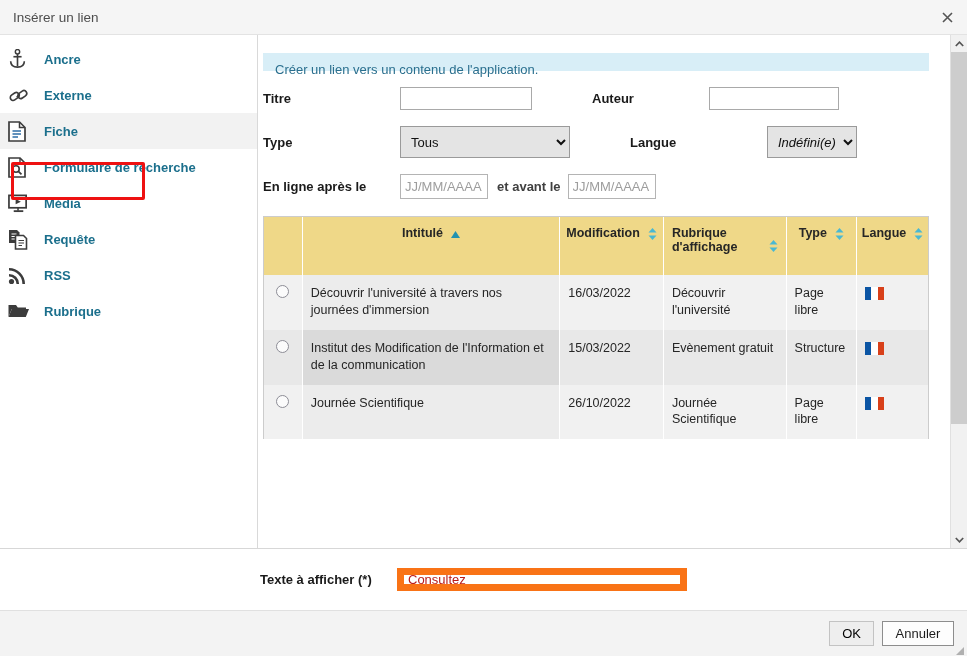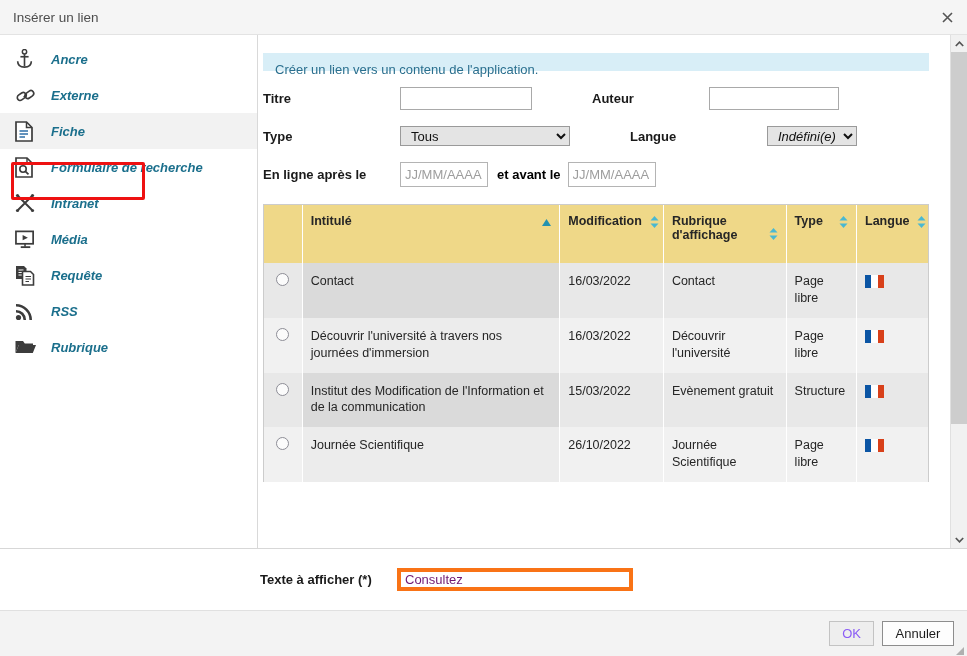--- a/index.html
+++ b/index.html
@@ -57,23 +57,22 @@
     flex: none;
     border-right: 1px solid #d9d9d9;
     background: #ffffff;
     padding-top: 6px;
     position: relative;
   }
   .side-item {
     height: 36px;
     display: flex;
     align-items: center;
-    padding-left: 15px;
+    padding-left: 8px;
     cursor: pointer;
-    font-style: italic;
   }
   .side-item.selected { background: #f2f2f2; }
   .side-ico {
     width: 30px; height: 26px;
     display: flex; align-items: center; justify-content: flex-start;
     color: #3c3c3c;
     flex: none;
   }
   .side-ico svg { display: block; }
   .side-label {
@@ -125,52 +124,52 @@
     flex: none;
   }
   .lbl-w1 { width: 137px; }
   .inp {
     border: 1px solid #a9a9a9;
     height: 23px;
     background: #fff;
     font-family: "Liberation Sans", sans-serif;
     font-size: 13px;
     padding: 0 4px;
-    color: #701a75;
+    color: #b91c1c;
     outline: none;
   }
   .inp-titre { width: 132px; }
   .inp-url   { width: 365px; }
   .gap-auteur { width: 60px; }
   .lbl-auteur { width: 117px; }
   .inp-auteur { width: 130px; }
 
   select.sel {
-    height: 20px;
+    height: 32px;
     border: 1px solid #9a9a9a;
     background: #e4e4e4;
     font-family: "Liberation Sans", sans-serif;
     font-size: 13px;
     color: #111;
     padding-left: 6px;
   }
   .sel-type { width: 170px; }
   .lbl-langue { width: 137px; margin-left: 60px; }
   .sel-langue { width: 90px; font-style: italic; }
 
   .inp-date {
     width: 88px;
     height: 25px;
     border: 1px solid #b4b4b4;
   }
   .inp-date::placeholder { color: #9d9d9d; }
   .mid-label {
     font-weight: bold;
     font-size: 13px;
-    color: #000000;
+    color: #404040;
     margin: 0 7px 0 9px;
     white-space: nowrap;
   }
 
   
   .tbl-wrap {
     margin: 17px 8px 0 3px;
     border: 1px solid #cccccc;
     border-bottom: none;
   }
@@ -189,21 +188,21 @@
     padding: 9px 8px 10px 8px;
     border-right: 1px solid #ffffff;
     height: 58px;
     font-size: 12.5px;
   }
   table.results th.radio-col { border-right: 1px solid #ffffff; }
   table.results th:last-child { border-right: none; }
   .th-inner {
     display: flex;
     align-items: flex-start;
-    justify-content: space-between;
+    justify-content: center;
     gap: 8px;
   }
   .sort-ico { flex: none; color: #2aa0c0; line-height: 1; padding-top: 2px; }
   .sort-ico.asc { color: #1f8fae; }
 
   table.results td {
     padding: 10px 8px 11px 8px;
     vertical-align: top;
     color: #262626;
     border-right: 1px solid #ffffff;
@@ -279,23 +278,23 @@
     border-top: 1px solid #d7d7d7;
   }
   .bottom-label {
     font-weight: bold;
     font-size: 13px;
     color: #1a1a1a;
     width: 137px;
     flex: none;
   }
   .inp-texte {
-    width: 236px;
+    width: 290px;
     height: 23px;
-    border: 4px solid #f97316;
+    border: 7px solid #f97316;
   }
   .footer {
     flex: none;
     height: 46px;
     background: #f3f3f3;
     border-top: 1px solid #e0e0e0;
     display: flex;
     align-items: center;
     justify-content: flex-end;
     padding-right: 13px;
@@ -303,21 +302,21 @@
     position: relative;
   }
   .btn {
     min-width: 42px;
     height: 25px;
     padding: 0 12px;
     font-family: "Liberation Sans", sans-serif;
     font-size: 13px;
     border: 1px solid #c3c3c3;
     background: #eeeeee;
-    color: #8b5cf6;
+    color: #000000;
     cursor: default;
   }
   .btn.enabled {
     background: #fdfdfd;
     border: 1px solid #8d8d8d;
     color: #1c1c1c;
     cursor: pointer;
     min-width: 72px;
   }
   .resize-grip {
@@ -386,32 +385,20 @@
           <svg width="18" height="21" viewBox="0 0 18 21">
             <path d="M1 1 H12 L17 6 V20 H1 Z" fill="#fff" stroke="#3c3c3c" stroke-width="1.7"></path>
             <path d="M12 1 V6 H17" fill="none" stroke="#3c3c3c" stroke-width="1.4"></path>
             <circle cx="8" cy="12" r="3.2" fill="none" stroke="#3c3c3c" stroke-width="1.6"></circle>
             <path d="M10.4 14.4 L13.5 17.4" stroke="#3c3c3c" stroke-width="1.8"></path>
           </svg>
         </span>
         <span class="side-label">Formulaire de recherche</span>
       </div>
 
-      <div class="side-item">
-        <span class="side-ico">
-          <svg width="20" height="20" viewBox="0 0 20 20">
-            <path d="M3 3 L17 17 M17 3 L3 17" stroke="#3c3c3c" stroke-width="1.9" fill="none"></path>
-            <circle cx="2.5" cy="2.5" r="1.6" fill="#3c3c3c"></circle>
-            <circle cx="17.5" cy="2.5" r="1.6" fill="#3c3c3c"></circle>
-            <circle cx="2.5" cy="17.5" r="1.6" fill="#3c3c3c"></circle>
-            <circle cx="17.5" cy="17.5" r="1.6" fill="#3c3c3c"></circle>
-          </svg>
-        </span>
-        <span class="side-label">Intranet</span>
-      </div>
 
 
       <div class="side-item">
         <span class="side-ico">
           <svg width="21" height="19" viewBox="0 0 22 19">
             <rect x="1" y="1" width="18" height="13" fill="#fff" stroke="#3c3c3c" stroke-width="1.8"></rect>
             <path d="M8 4.8 L13.5 7.6 L8 10.4 Z" fill="#3c3c3c"></path>
             <path d="M6 17.5 H16" stroke="#3c3c3c" stroke-width="1.9"></path>
             <path d="M10.5 14 V17" stroke="#3c3c3c" stroke-width="1.6"></path>
           </svg>
@@ -551,32 +538,20 @@
                           <path d="M4.5 0 L8.5 4.6 H0.5 Z" fill="#49b8d2"></path>
                           <path d="M4.5 12 L8.5 7.4 H0.5 Z" fill="#49b8d2"></path>
                         </svg>
                     </span>
                   </div>
                 </th>
               </tr>
             </thead>
             <tbody>
 
-              <tr class="row-odd">
-                <td class="c-radio">
-                  <span class="radio"></span>
-                </td>
-                <td class="c-title">Contact</td>
-                <td>16/03/2022</td>
-                <td>Contact</td>
-                <td>Page libre</td>
-                <td>
-                  <span class="flag"><i class="b"></i><i class="w"></i><i class="r"></i></span>
-                </td>
-              </tr>
 
               <tr class="row-even">
                 <td class="c-radio">
                   <span class="radio"></span>
                 </td>
                 <td class="c-title">Découvrir l'université à travers nos journées d'immersion</td>
                 <td>16/03/2022</td>
                 <td>Découvrir l'université</td>
                 <td>Page libre</td>
                 <td>

